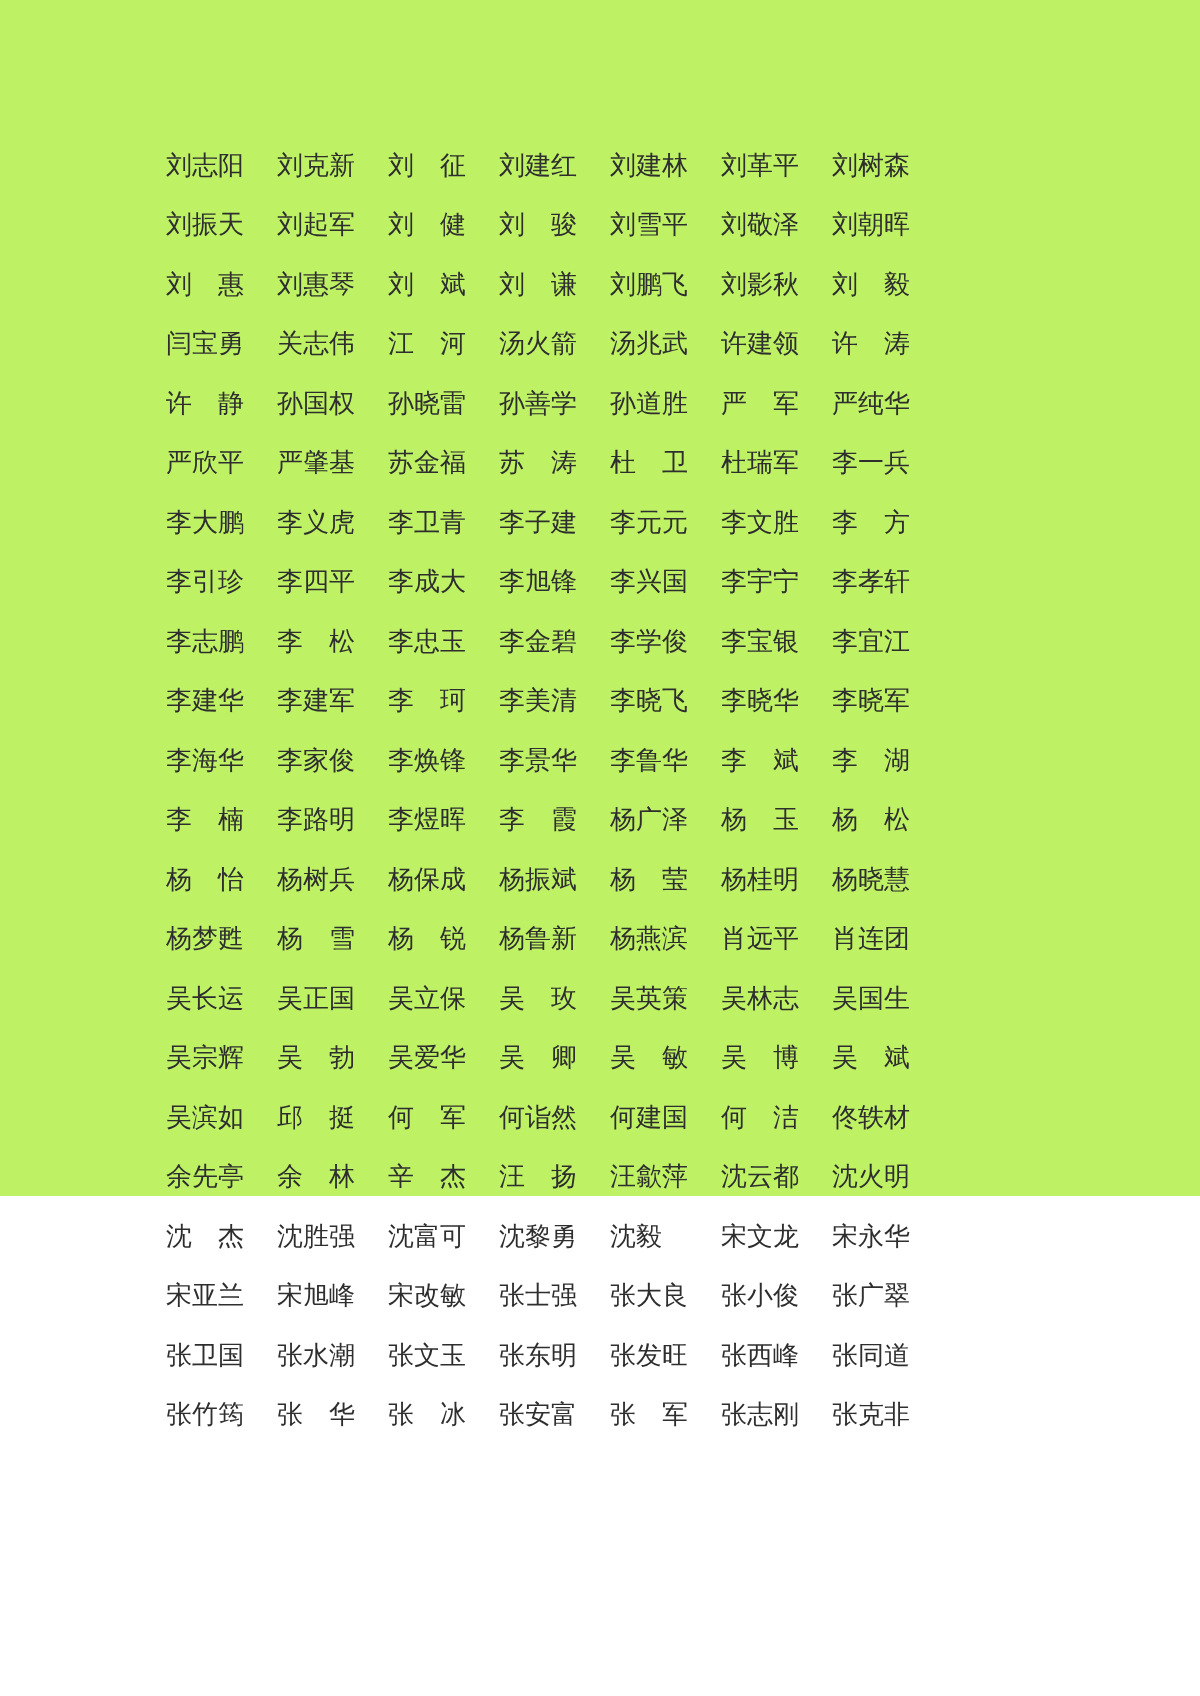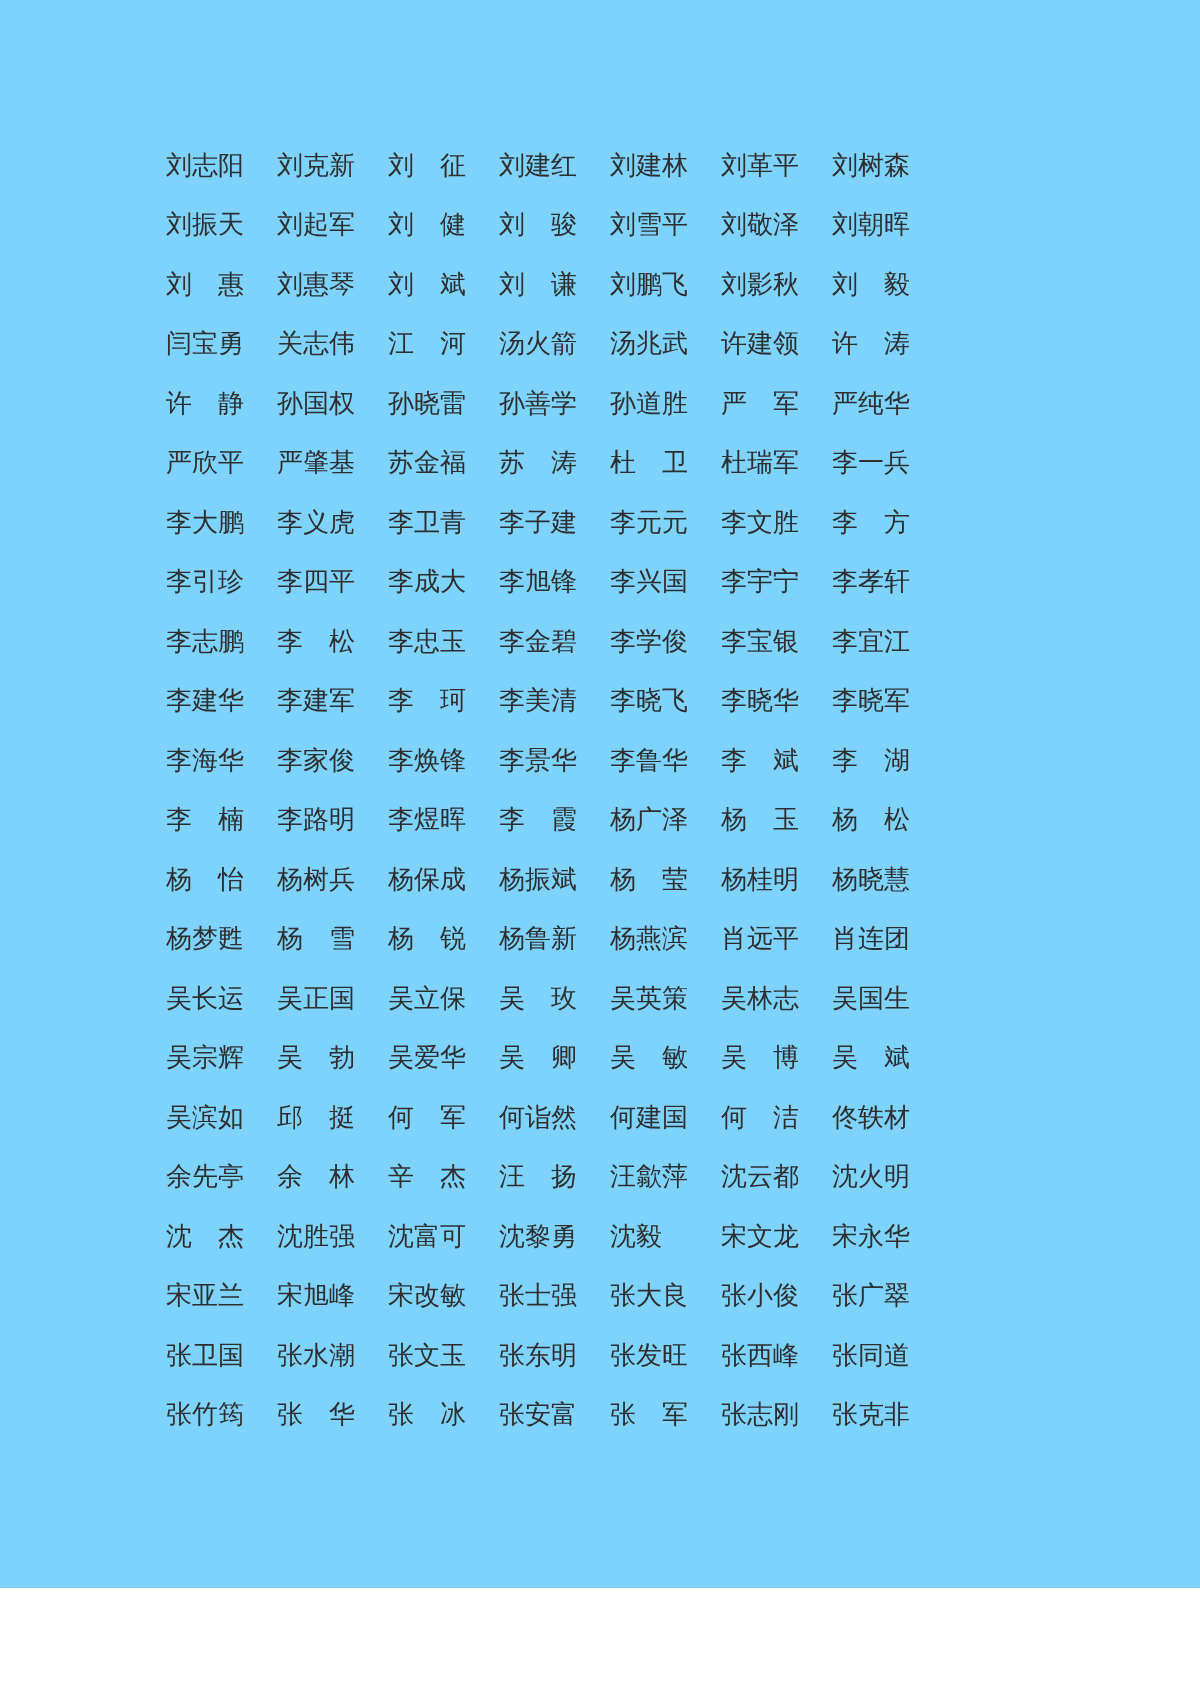--- a/index.html
+++ b/index.html
@@ -9,22 +9,22 @@
   body {
     width: 1200px;
     height: 1696px;
     background: #ffffff;
     font-family: "Liberation Serif", "DejaVu Serif", serif;
     overflow: hidden;
   }
   .page {
     position: relative;
     width: 1200px;
-    height: 1588px;
-    background: #7dd3fc;
+    height: 1196px;
+    background: #bef264;
   }
   .names-grid {
     position: absolute;
     left: 166px;
     top: 136px;
     display: grid;
     grid-template-columns: repeat(7, 79px);
     column-gap: 32px;
     grid-auto-rows: 59.5px;
     align-items: center;

